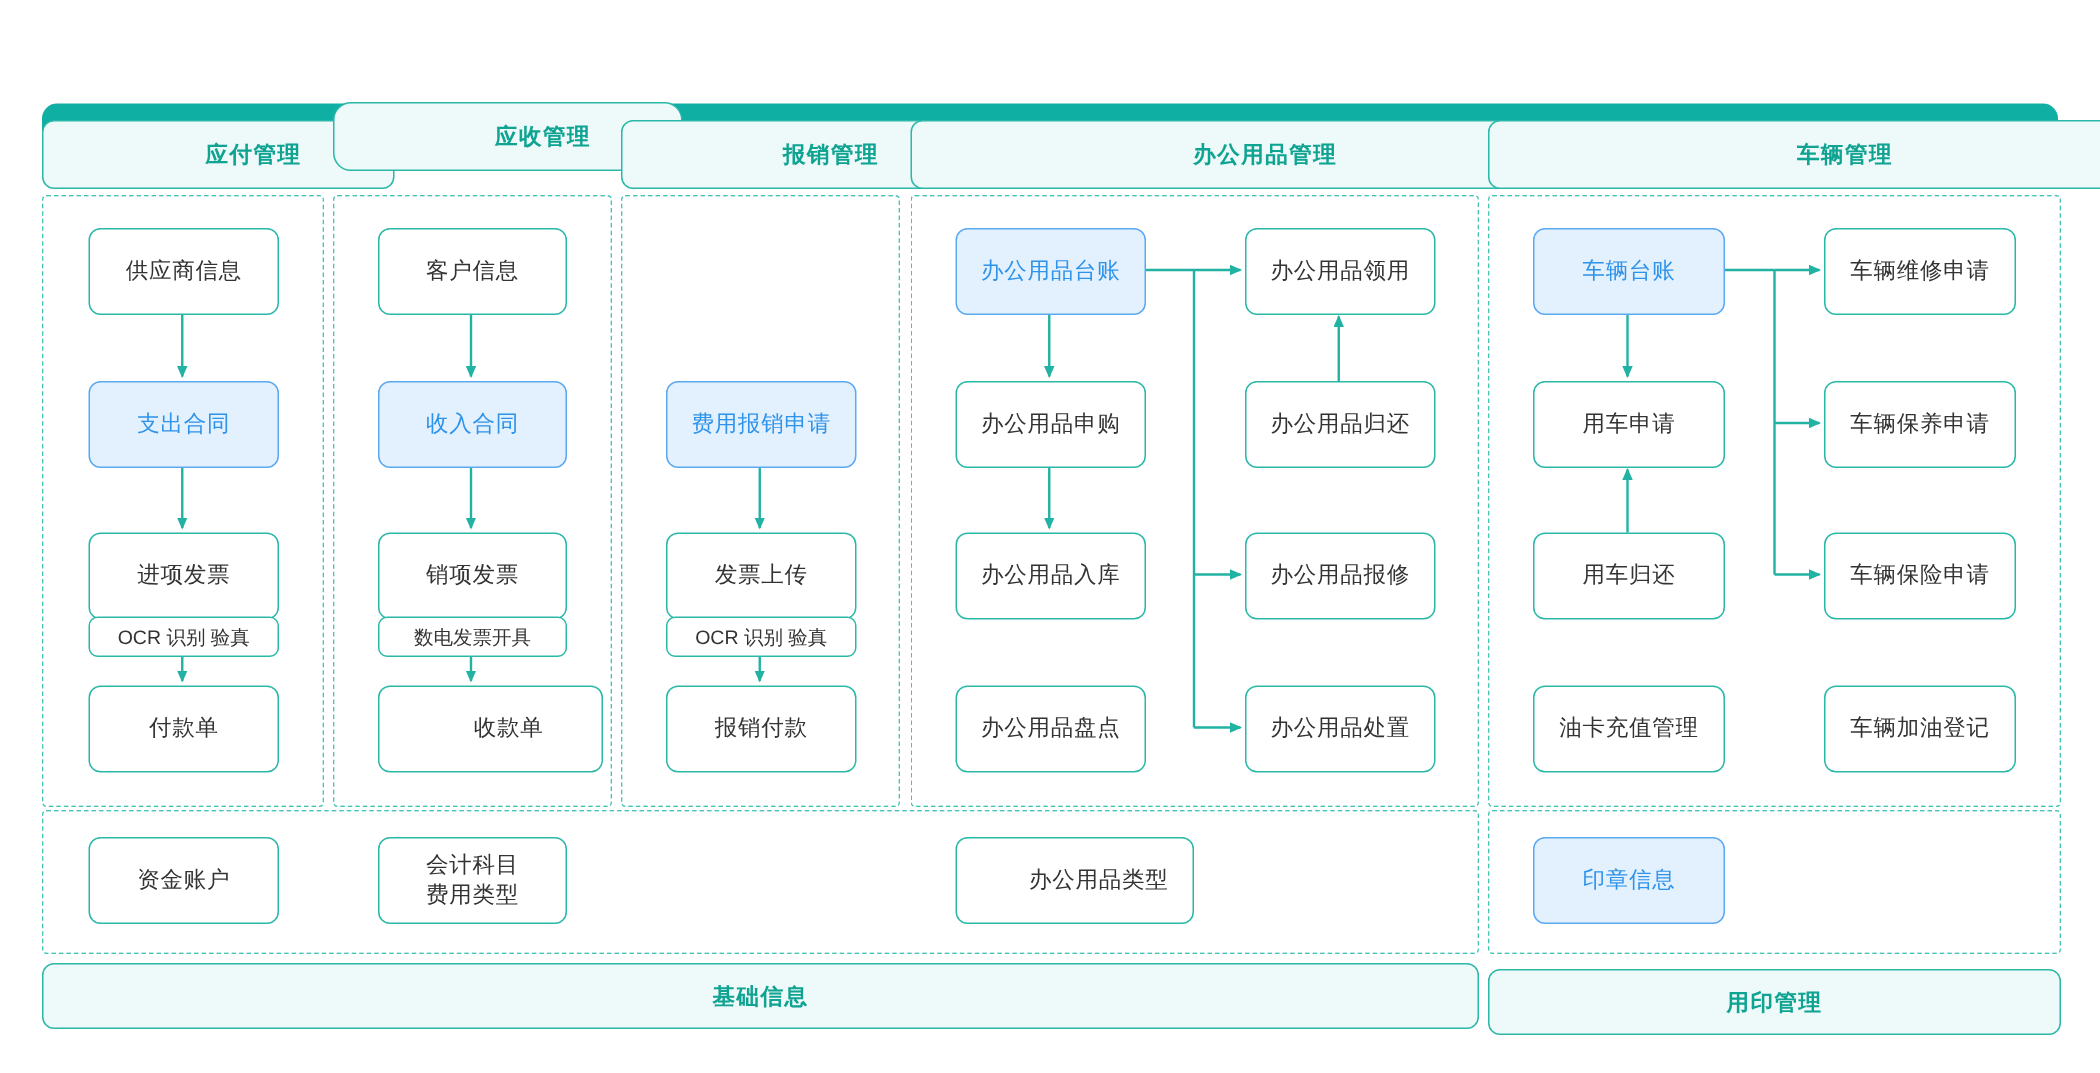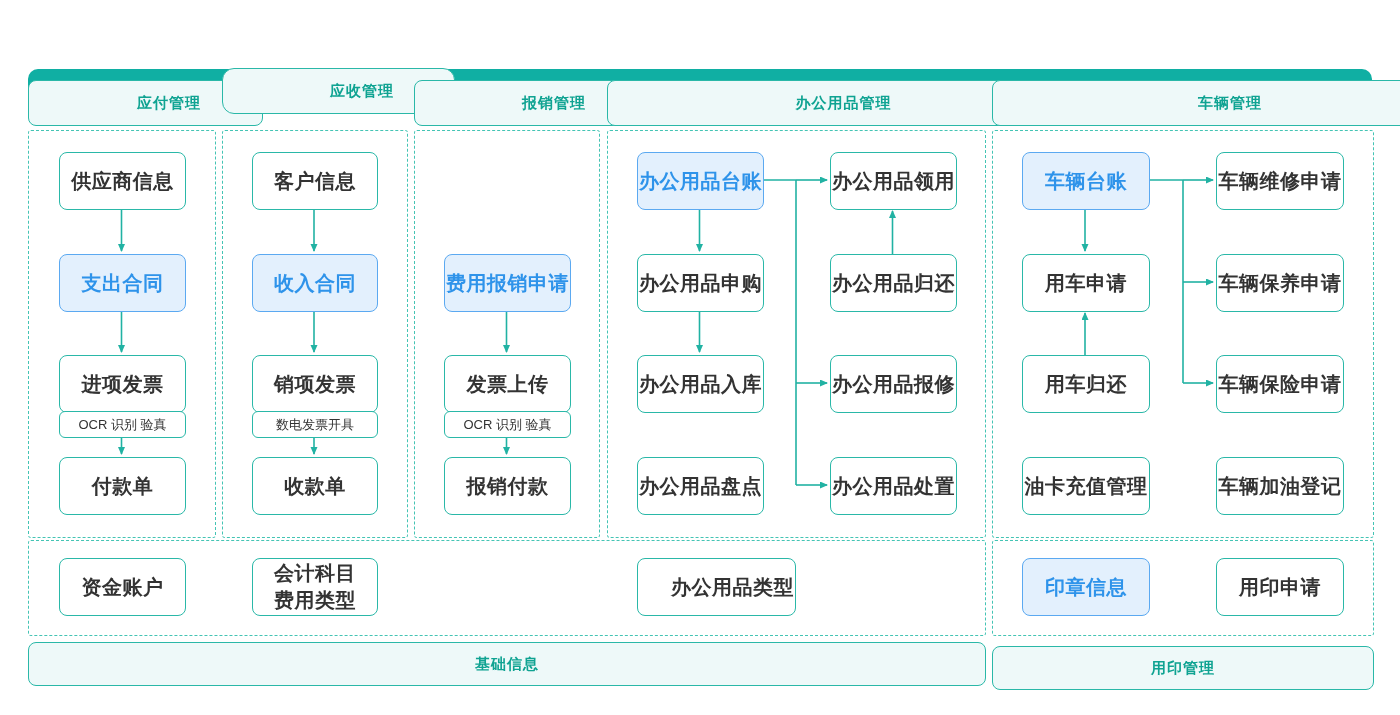--- a/index.html
+++ b/index.html
@@ -19,21 +19,21 @@
     color:var(--teal-text,#0fa392);font-size:15px;font-weight:700;letter-spacing:1px;padding-left:47px;
   }
   .dashed{
     position:absolute;border:1.5px dashed var(--dash-border,#44c4b4);
     border-radius:3px;background:transparent;
   }
   .node{
     position:absolute;background:#ffffff;
     border:1.5px solid var(--teal-border,#2ab8a8);border-radius:8px;
     display:flex;align-items:center;justify-content:center;text-align:center;
-    color:var(--node-text,#333333);font-size:20px;font-weight:700;
+    color:var(--node-text,#333333);font-size:15px;font-weight:400;
     white-space:pre-line;line-height:1.35;letter-spacing:0.5px;
   }
   .node.blue{
     background:var(--blue-bg,#e3f0fd);
     border:1.5px solid var(--blue-border,#5ba9f1);
     color:var(--blue-text,#2e93ea);
   }
   .node.sub{
     font-size:13px;font-weight:500;border-radius:6px;letter-spacing:0;
   }
@@ -109,21 +109,21 @@
   <div class="node" style="left:59px;top:152px;width:125px;height:56px;">供应商信息</div>
   <div class="node blue" style="left:59px;top:254px;width:125px;height:56px;">支出合同</div>
   <div class="node" style="left:59px;top:355px;width:125px;height:56px;">进项发票</div>
   <div class="node sub" style="left:59px;top:411px;width:125px;height:25px;">OCR 识别 验真</div>
   <div class="node" style="left:59px;top:457px;width:125px;height:56px;">付款单</div>
 
   <div class="node" style="left:252px;top:152px;width:124px;height:56px;">客户信息</div>
   <div class="node blue" style="left:252px;top:254px;width:124px;height:56px;">收入合同</div>
   <div class="node" style="left:252px;top:355px;width:124px;height:56px;">销项发票</div>
   <div class="node sub" style="left:252px;top:411px;width:124px;height:25px;">数电发票开具</div>
-  <div class="node" style="left:252px;top:457px;width:124px;height:56px;">收款单</div>
+  <div class="node" style="left:252px;top:457px;width:124px;height:56px;padding-left:24px;">收款单</div>
 
   <div class="node blue" style="left:444px;top:254px;width:125px;height:56px;">费用报销申请</div>
   <div class="node" style="left:444px;top:355px;width:125px;height:56px;">发票上传</div>
   <div class="node sub" style="left:444px;top:411px;width:125px;height:25px;">OCR 识别 验真</div>
   <div class="node" style="left:444px;top:457px;width:125px;height:56px;">报销付款</div>
 
   <div class="node blue" style="left:637px;top:152px;width:125px;height:56px;">办公用品台账</div>
   <div class="node" style="left:637px;top:254px;width:125px;height:56px;">办公用品申购</div>
   <div class="node" style="left:637px;top:355px;width:125px;height:56px;">办公用品入库</div>
   <div class="node" style="left:637px;top:457px;width:125px;height:56px;">办公用品盘点</div>
@@ -140,18 +140,17 @@
   <div class="node" style="left:1216px;top:254px;width:126px;height:56px;">车辆保养申请</div>
   <div class="node" style="left:1216px;top:355px;width:126px;height:56px;">车辆保险申请</div>
   <div class="node" style="left:1216px;top:457px;width:126px;height:56px;">车辆加油登记</div>
 
   <div class="node" style="left:59px;top:558px;width:125px;height:56px;">资金账户</div>
   <div class="node" style="left:252px;top:558px;width:124px;height:56px;">会计科目
 费用类型</div>
   <div class="node" style="left:637px;top:558px;width:125px;height:56px;padding-left:32px;">办公用品类型</div>
 
   <div class="node blue" style="left:1022px;top:558px;width:126px;height:56px;">印章信息</div>
-  <div class="node" style="left:1216px;top:558px;width:126px;height:56px;">用印申请</div>
 
   <div class="banner-bottom" style="left:28px;top:642px;width:956px;height:42px;">基础信息</div>
   <div class="banner-bottom" style="left:992px;top:646px;width:380px;height:42px;text-align:center;">用印管理</div>
 
 </div>
 
 </body></html>

